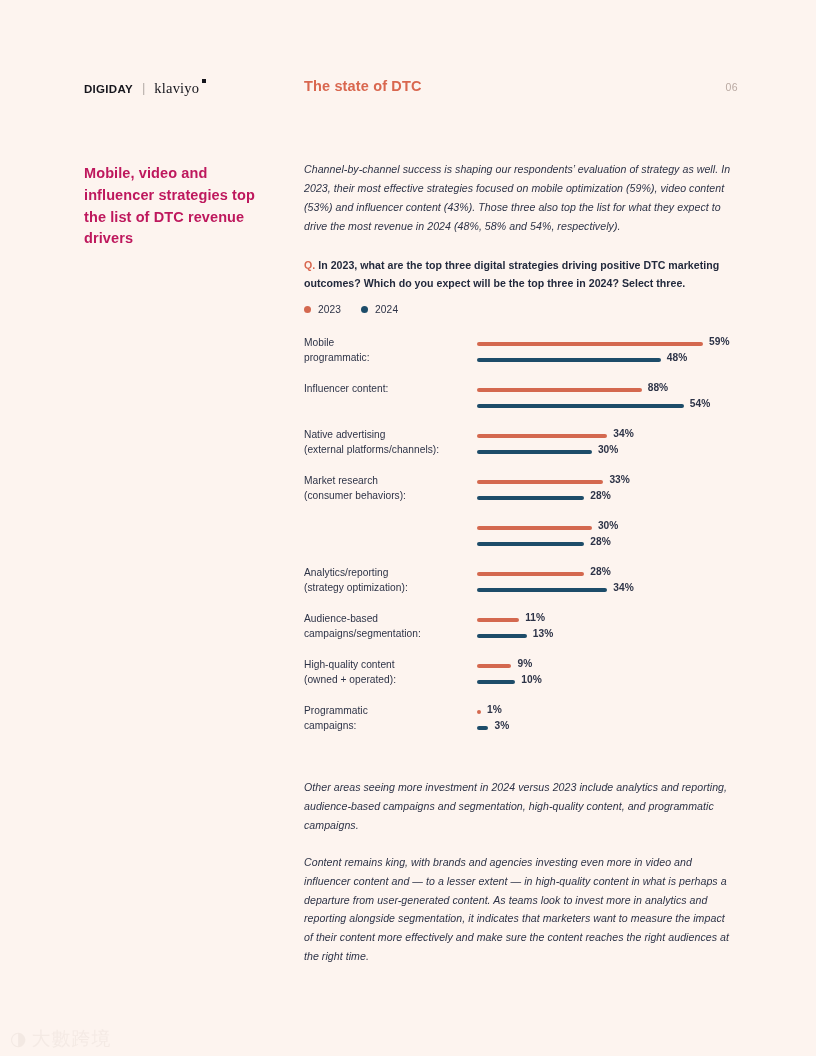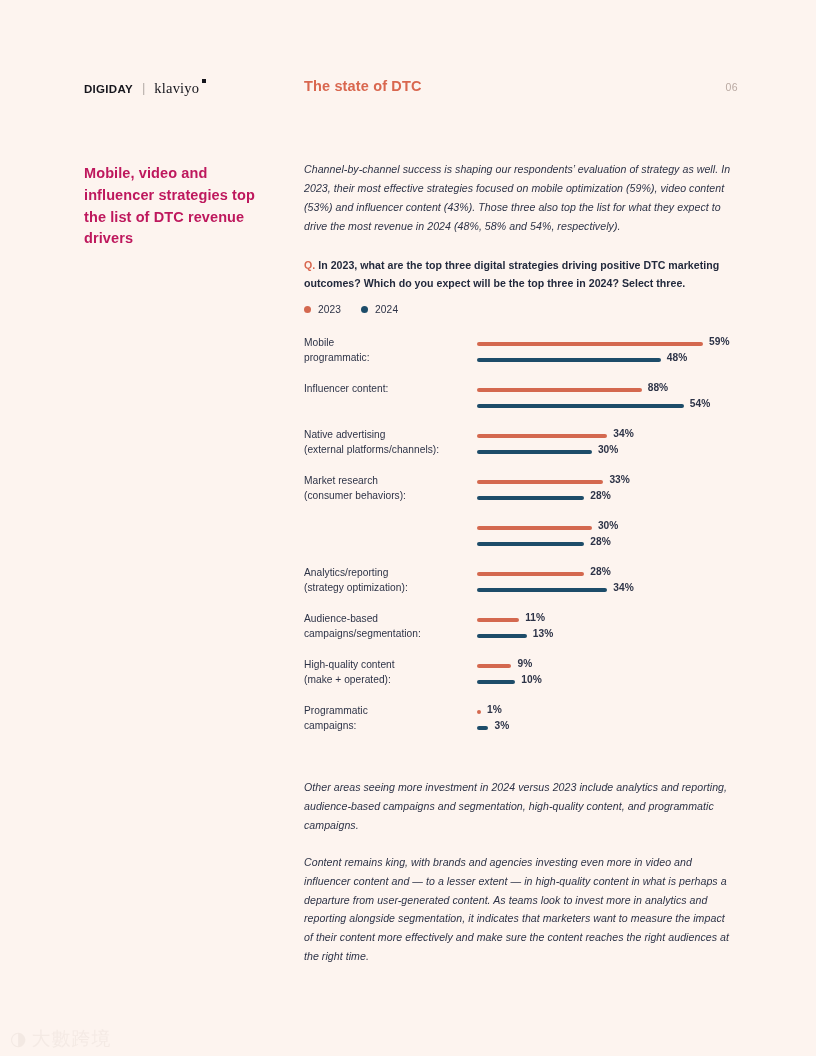--- a/index.html
+++ b/index.html
@@ -323,21 +323,21 @@
         <div class="chart-row">
           <div class="row-label">Audience-based<br><span>campaigns/segmentation:</span></div>
           <div class="bars">
             <div class="bar-line y2023" style="width: 42.13px; background: rgb(212, 104, 79);"></div>
             <div class="bar-value y2023" style="left: 48.13px;">11%</div>
             <div class="bar-line y2024" style="width: 49.79px; background: rgb(29, 76, 105);"></div>
             <div class="bar-value y2024" style="left: 55.79px;">13%</div>
           </div>
         </div>
         <div class="chart-row">
-          <div class="row-label">High-quality content<br><span>(make + operated):</span></div>
+          <div class="row-label">High-quality content<br><span>(owned + operated):</span></div>
           <div class="bars">
             <div class="bar-line y2023" style="width: 34.47px; background: rgb(212, 104, 79);"></div>
             <div class="bar-value y2023" style="left: 40.47px;">9%</div>
             <div class="bar-line y2024" style="width: 38.3px; background: rgb(29, 76, 105);"></div>
             <div class="bar-value y2024" style="left: 44.3px;">10%</div>
           </div>
         </div>
         <div class="chart-row">
           <div class="row-label">Programmatic<br><span>campaigns:</span></div>
           <div class="bars">

